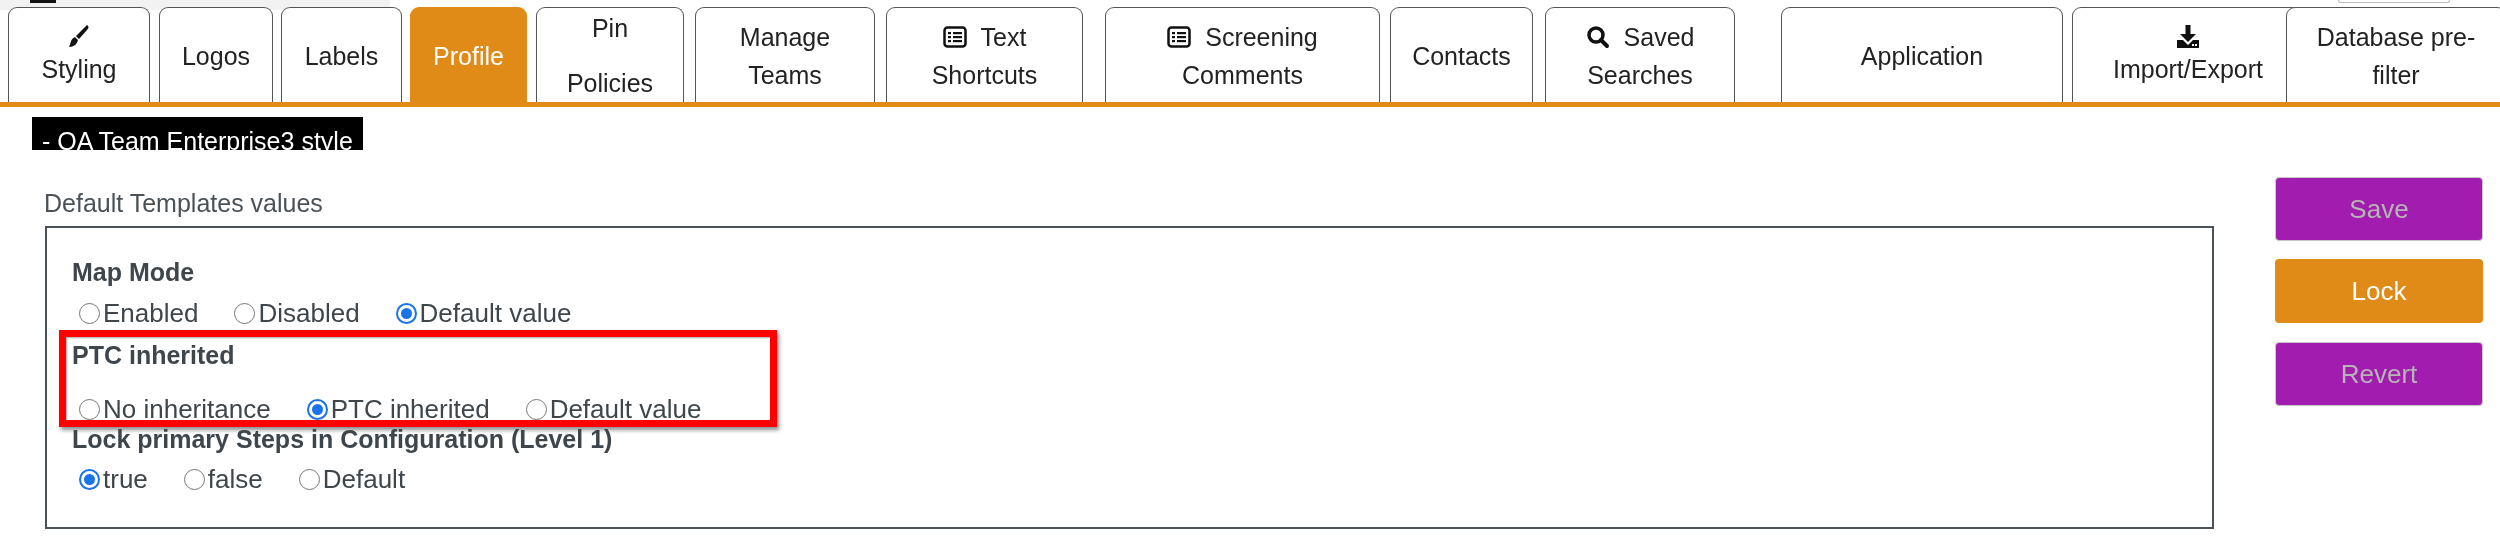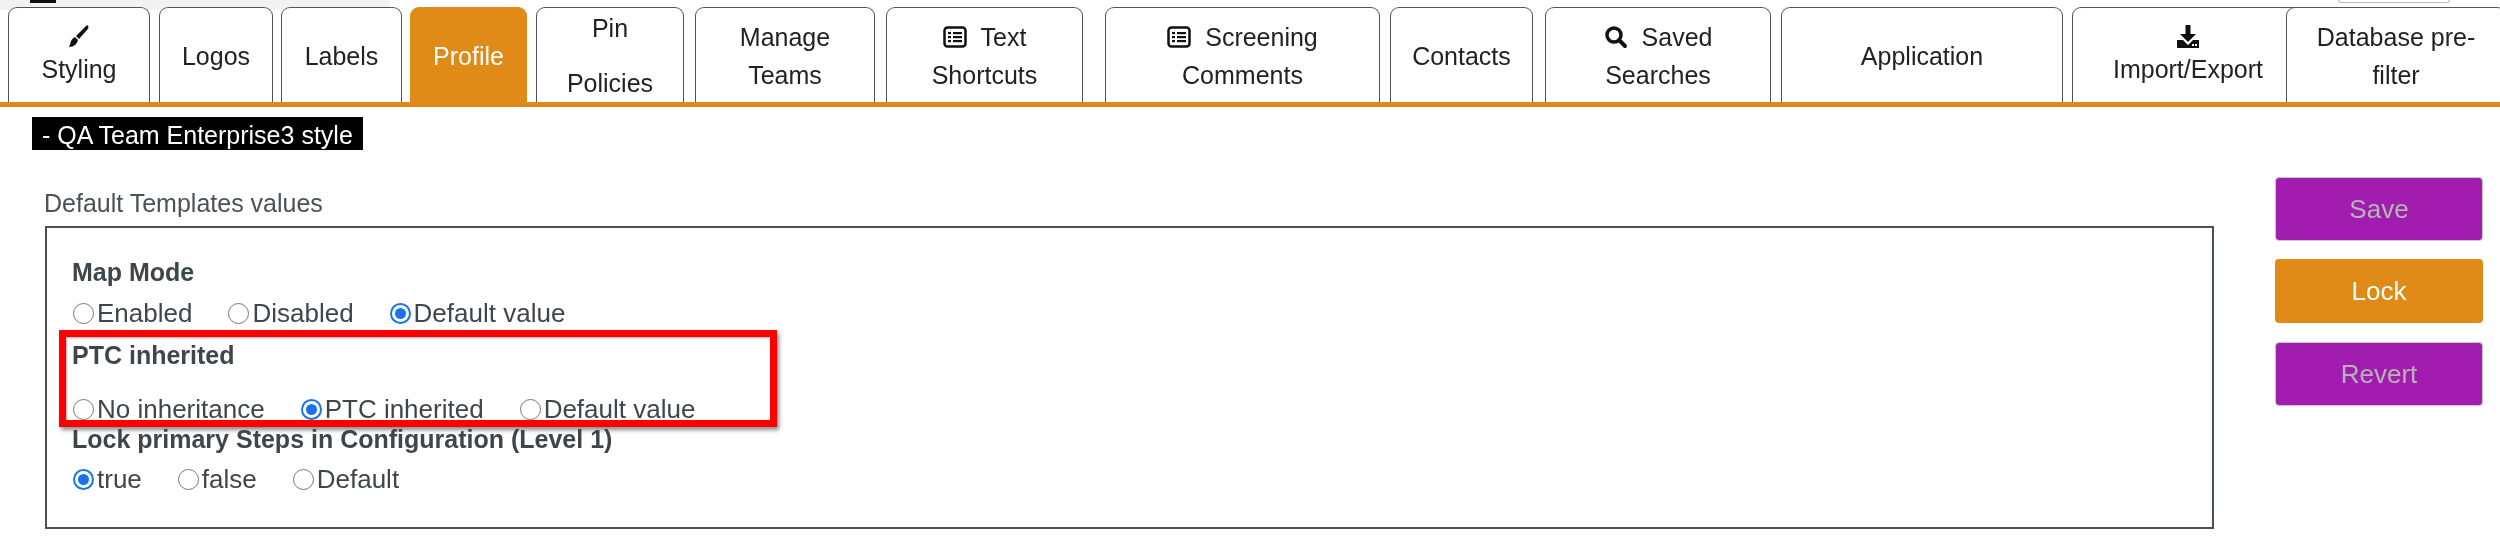--- a/index.html
+++ b/index.html
@@ -16,30 +16,30 @@
       border: 1.5px solid #555; border-bottom: none; border-radius: 9px 9px 0 0;
       background: #fff; display: flex; flex-direction: column; align-items: center; justify-content: center;
       text-align: center; font-size: 25px; line-height: 38px; color: #222; cursor: pointer;
     }
     .tab.active { background: #e08a17; border-color: #e08a17; color: #fff; }
     .tab .tab-line { display: flex; align-items: center; justify-content: center; gap: 14px; white-space: nowrap; }
     .tab .icon { display: inline-flex; align-items: center; justify-content: center; }
     .orange-bar { position: absolute; left: 0; top: 102px; width: 2500px; height: 5px; background: #e08a17; }
 
     .style-title {
-      position: absolute; left: 32px; top: 117px; height: 33px; padding: 2px 10px;
+      position: absolute; left: 32px; top: 117px; height: 33px; padding: 8px 10px;
       background: #000; color: #fff; font-size: 25px; line-height: 33px; white-space: nowrap;
     }
 
     .section-title { position: absolute; left: 44px; top: 189px; font-size: 25px; color: #4a5258; }
 
     .fieldset { position: absolute; left: 45px; top: 226px; width: 2169px; height: 303px; border: 2px solid #4a5258; }
 
     .field-label { position: absolute; left: 72px; font-size: 25px; font-weight: bold; color: #3e464c; white-space: nowrap; }
-    .radio-row { position: absolute; left: 73px; display: flex; align-items: center; font-size: 26px; color: #3e464c; white-space: nowrap; }
+    .radio-row { position: absolute; left: 79px; display: flex; align-items: center; font-size: 26px; color: #3e464c; white-space: nowrap; }
     .radio-opt { display: flex; align-items: center; margin-right: 36px; cursor: pointer; }
     .radio {
       width: 21px; height: 21px; border-radius: 50%; border: 1.5px solid #777; background: #fff;
       margin-right: 3px; position: relative; flex: none;
     }
     .radio.checked { border: 2px solid #1a73e8; }
     .radio.checked::after { content: ""; position: absolute; left: 3px; top: 3px; width: 11px; height: 11px; border-radius: 50%; background: #1a73e8; }
 
     .highlight-box {
       position: absolute; left: 59px; top: 330px; width: 718px; height: 97px;
@@ -152,21 +152,21 @@
         <span>Comments</span>
       </div>
   </div>
 
   <div class="tab" style="left:1390px;width:143px;">
     <div class="tab-line">
         <span>Contacts</span>
       </div>
   </div>
 
-  <div class="tab" style="left:1545px;width:226px;">
+  <div class="tab" style="left:1545px;width:190px;">
     <div class="tab-line">
       <span class="icon">
         <svg width="24" height="24" viewBox="0 0 24 24">
             <circle cx="10" cy="10" r="7" fill="none" stroke="#111" stroke-width="3.5"></circle>
             <line x1="15" y1="15" x2="21" y2="21" stroke="#111" stroke-width="4" stroke-linecap="round"></line>
           </svg>
       </span>
       <span>Saved</span>
     </div>
     <div class="tab-line">

